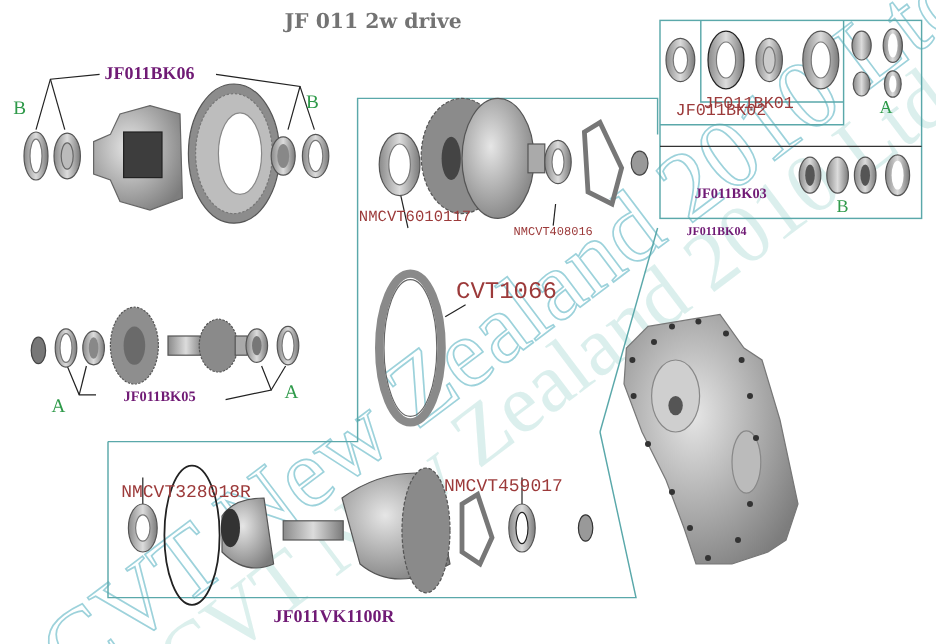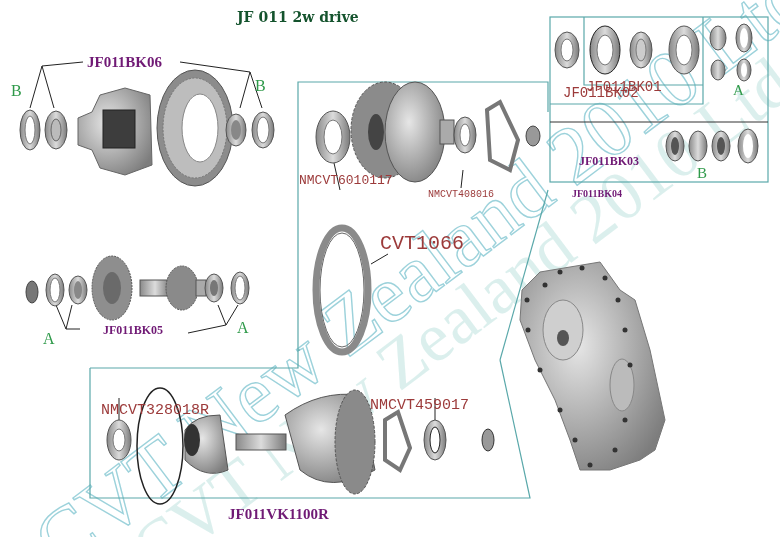--- a/index.html
+++ b/index.html
@@ -1,21 +1,21 @@
 <!DOCTYPE html>
 <html><head>
 <meta charset="utf-8">
 <style>
   html, body { margin:0; padding:0; background:#ffffff; }
   body { width:780px; height:537px; position:relative; overflow:hidden; font-family:"DejaVu Serif", serif; }
   .lbl { position:absolute; white-space:nowrap; line-height:1; }
   .red-bold { color:#701a75; font-weight:bold; font-family:"Liberation Serif", serif; }
   .red { color:#9c3a3a; font-family:Liberation Mono, monospace; }
   .green { color:#2f9a4a; font-family:"Liberation Serif", serif; font-size:16px; }
-  .title { color:#14532d; font-weight:bold; font-family:"DejaVu Serif", serif; font-size:14px; }
+  .title { color:#737373; font-weight:bold; font-family:"DejaVu Serif", serif; font-size:17px; }
   svg.layer { position:absolute; left:0; top:0; }
 </style>
 </head>
 <body>
 
 <div style="position:absolute;left:0;top:0;width:780px;height:537px;pointer-events:none;">
   <div class="lbl" style="left:20px;top:520px;transform-origin:0 0;transform:rotate(-37deg);font-family:'Liberation Serif',serif;font-size:82px;color:transparent;-webkit-text-stroke:1.4px #7cc3cf;opacity:0.75;">CVT New Zealand 2010 Ltd</div>
   <div class="lbl" style="left:120px;top:530px;transform-origin:0 0;transform:rotate(-37deg);font-family:'Liberation Serif',serif;font-size:70px;color:#bfe3df;opacity:0.55;">CVT New Zealand 2010 Ltd</div>
 </div>
 

